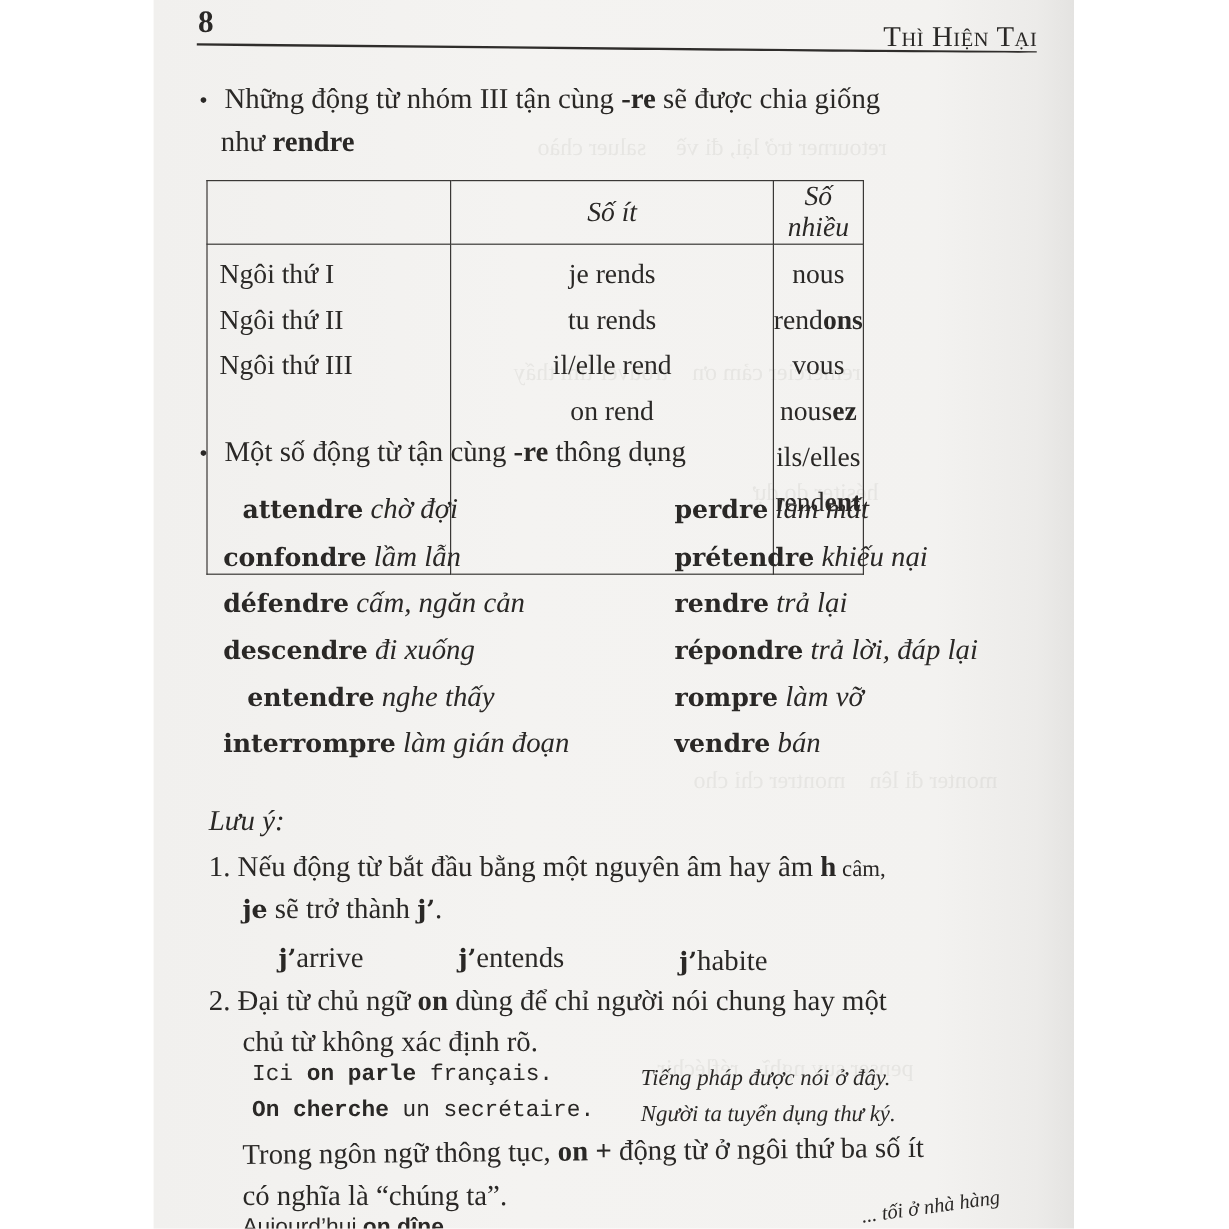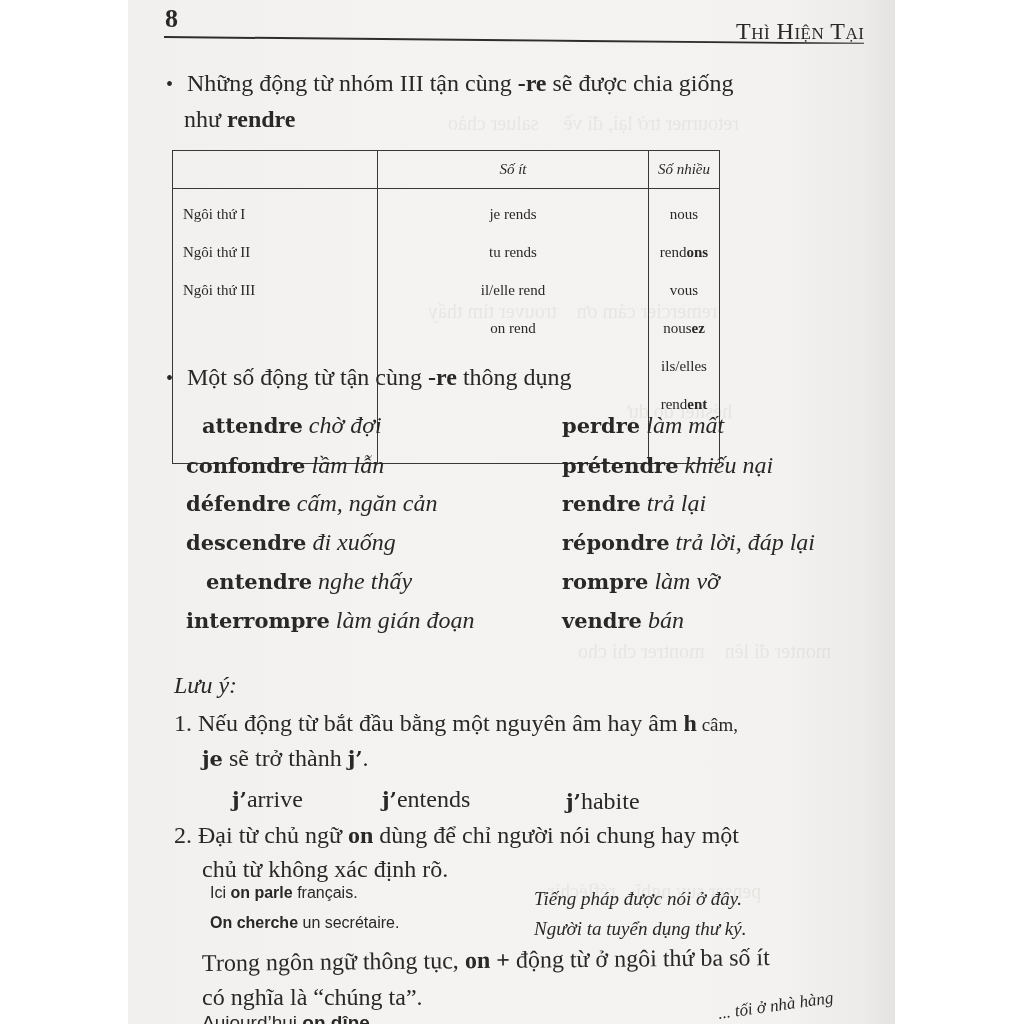--- a/index.html
+++ b/index.html
@@ -24,33 +24,33 @@
   .pnum { left:37px; top:4px; font-size:26px; font-weight:bold; font-family:"Liberation Serif", serif; }
   .runhead { left:608px; top:18px; font-size:24px; font-family:"Liberation Serif", serif; font-variant:small-caps; letter-spacing:0.5px; }
   .rule { position:absolute; left:36px; top:36px; width:700px; height:2px; background:#2f2d2b; transform:rotate(0.55deg); transform-origin:left; border-radius:0 0 50% 0; }
   .txt { font-family:"Liberation Serif", serif; font-size:24px; }
   .bullet::before { content:"•"; margin-right:8px; font-size:20px; }
   b { font-weight:bold; }
   i { font-style:italic; }
 
   table.conj {
     position:absolute; left:44px; top:150px; width:548px; border-collapse:collapse;
-    font-family:"Liberation Serif", serif; font-size:15px; color:#2a2826;
+    font-family:"Liberation Serif", serif; font-size:23px; color:#2a2826;
   }
   table.conj td, table.conj th { border:1.5px solid #3a3836; padding:0; }
   table.conj th { font-weight:normal; font-style:italic; height:37px; }
   table.conj td { vertical-align:top; line-height:38px; padding-top:6px; padding-bottom:2px; }
   table.conj td.c1 { width:194px; padding-left:10px; text-align:left; }
   table.conj td.c2 { width:270px; text-align:center; }
   table.conj td.c3 { text-align:center; }
   .cell-line { display:block; }
   .verb-row { position:absolute; white-space:nowrap; }
   .verb-row b { font-family:"DejaVu Serif", serif; font-size:21px; }
 
-  .examples .ex { position:absolute; font-size:16px; font-family:Liberation Sans, sans-serif; }
+  .examples .ex { position:absolute; font-size:19px; font-family:Liberation Mono, monospace; }
   .j b { font-family:"DejaVu Serif", serif; font-size:21px; }
 </style>
 </head>
 <body>
 
 <div class="page">
 
   <div class="ghost" style="left:320px;top:112px;">retourner trở lại, đi về &nbsp;&nbsp;&nbsp; saluer chào</div>
   <div class="ghost" style="left:300px;top:300px;">remercier cảm ơn &nbsp;&nbsp; trouver tìm thấy</div>
   <div class="ghost" style="left:500px;top:400px;">hésiter do dự</div>

